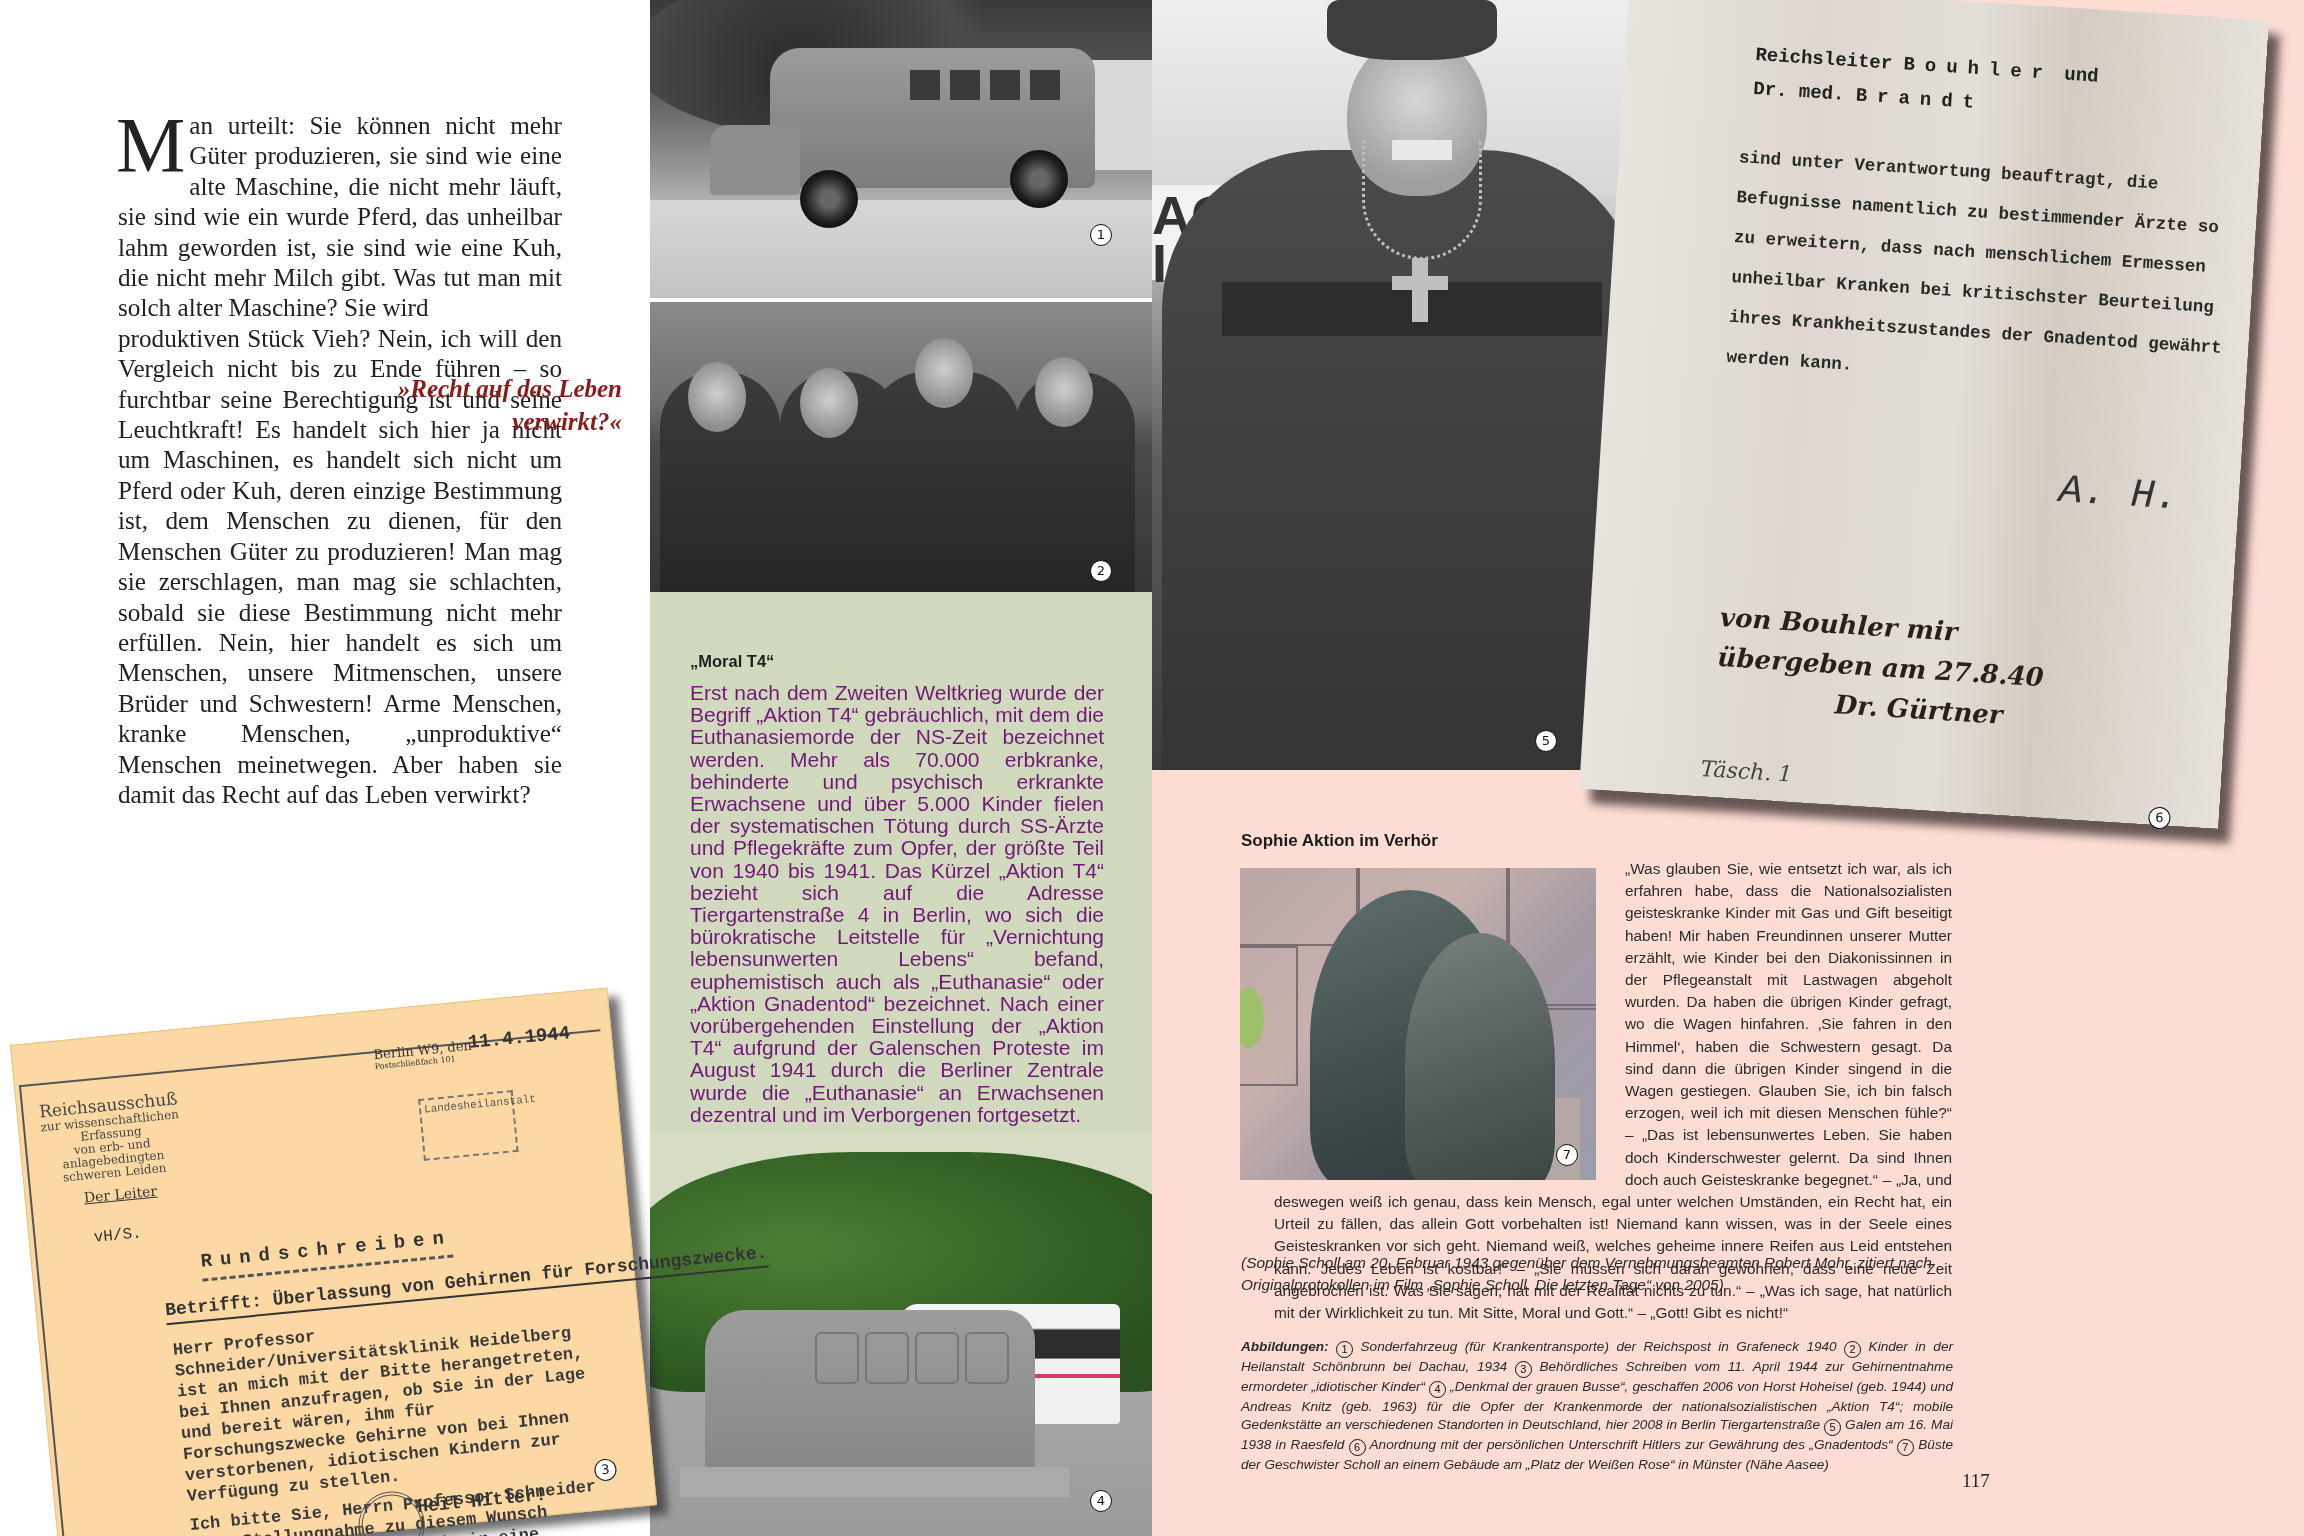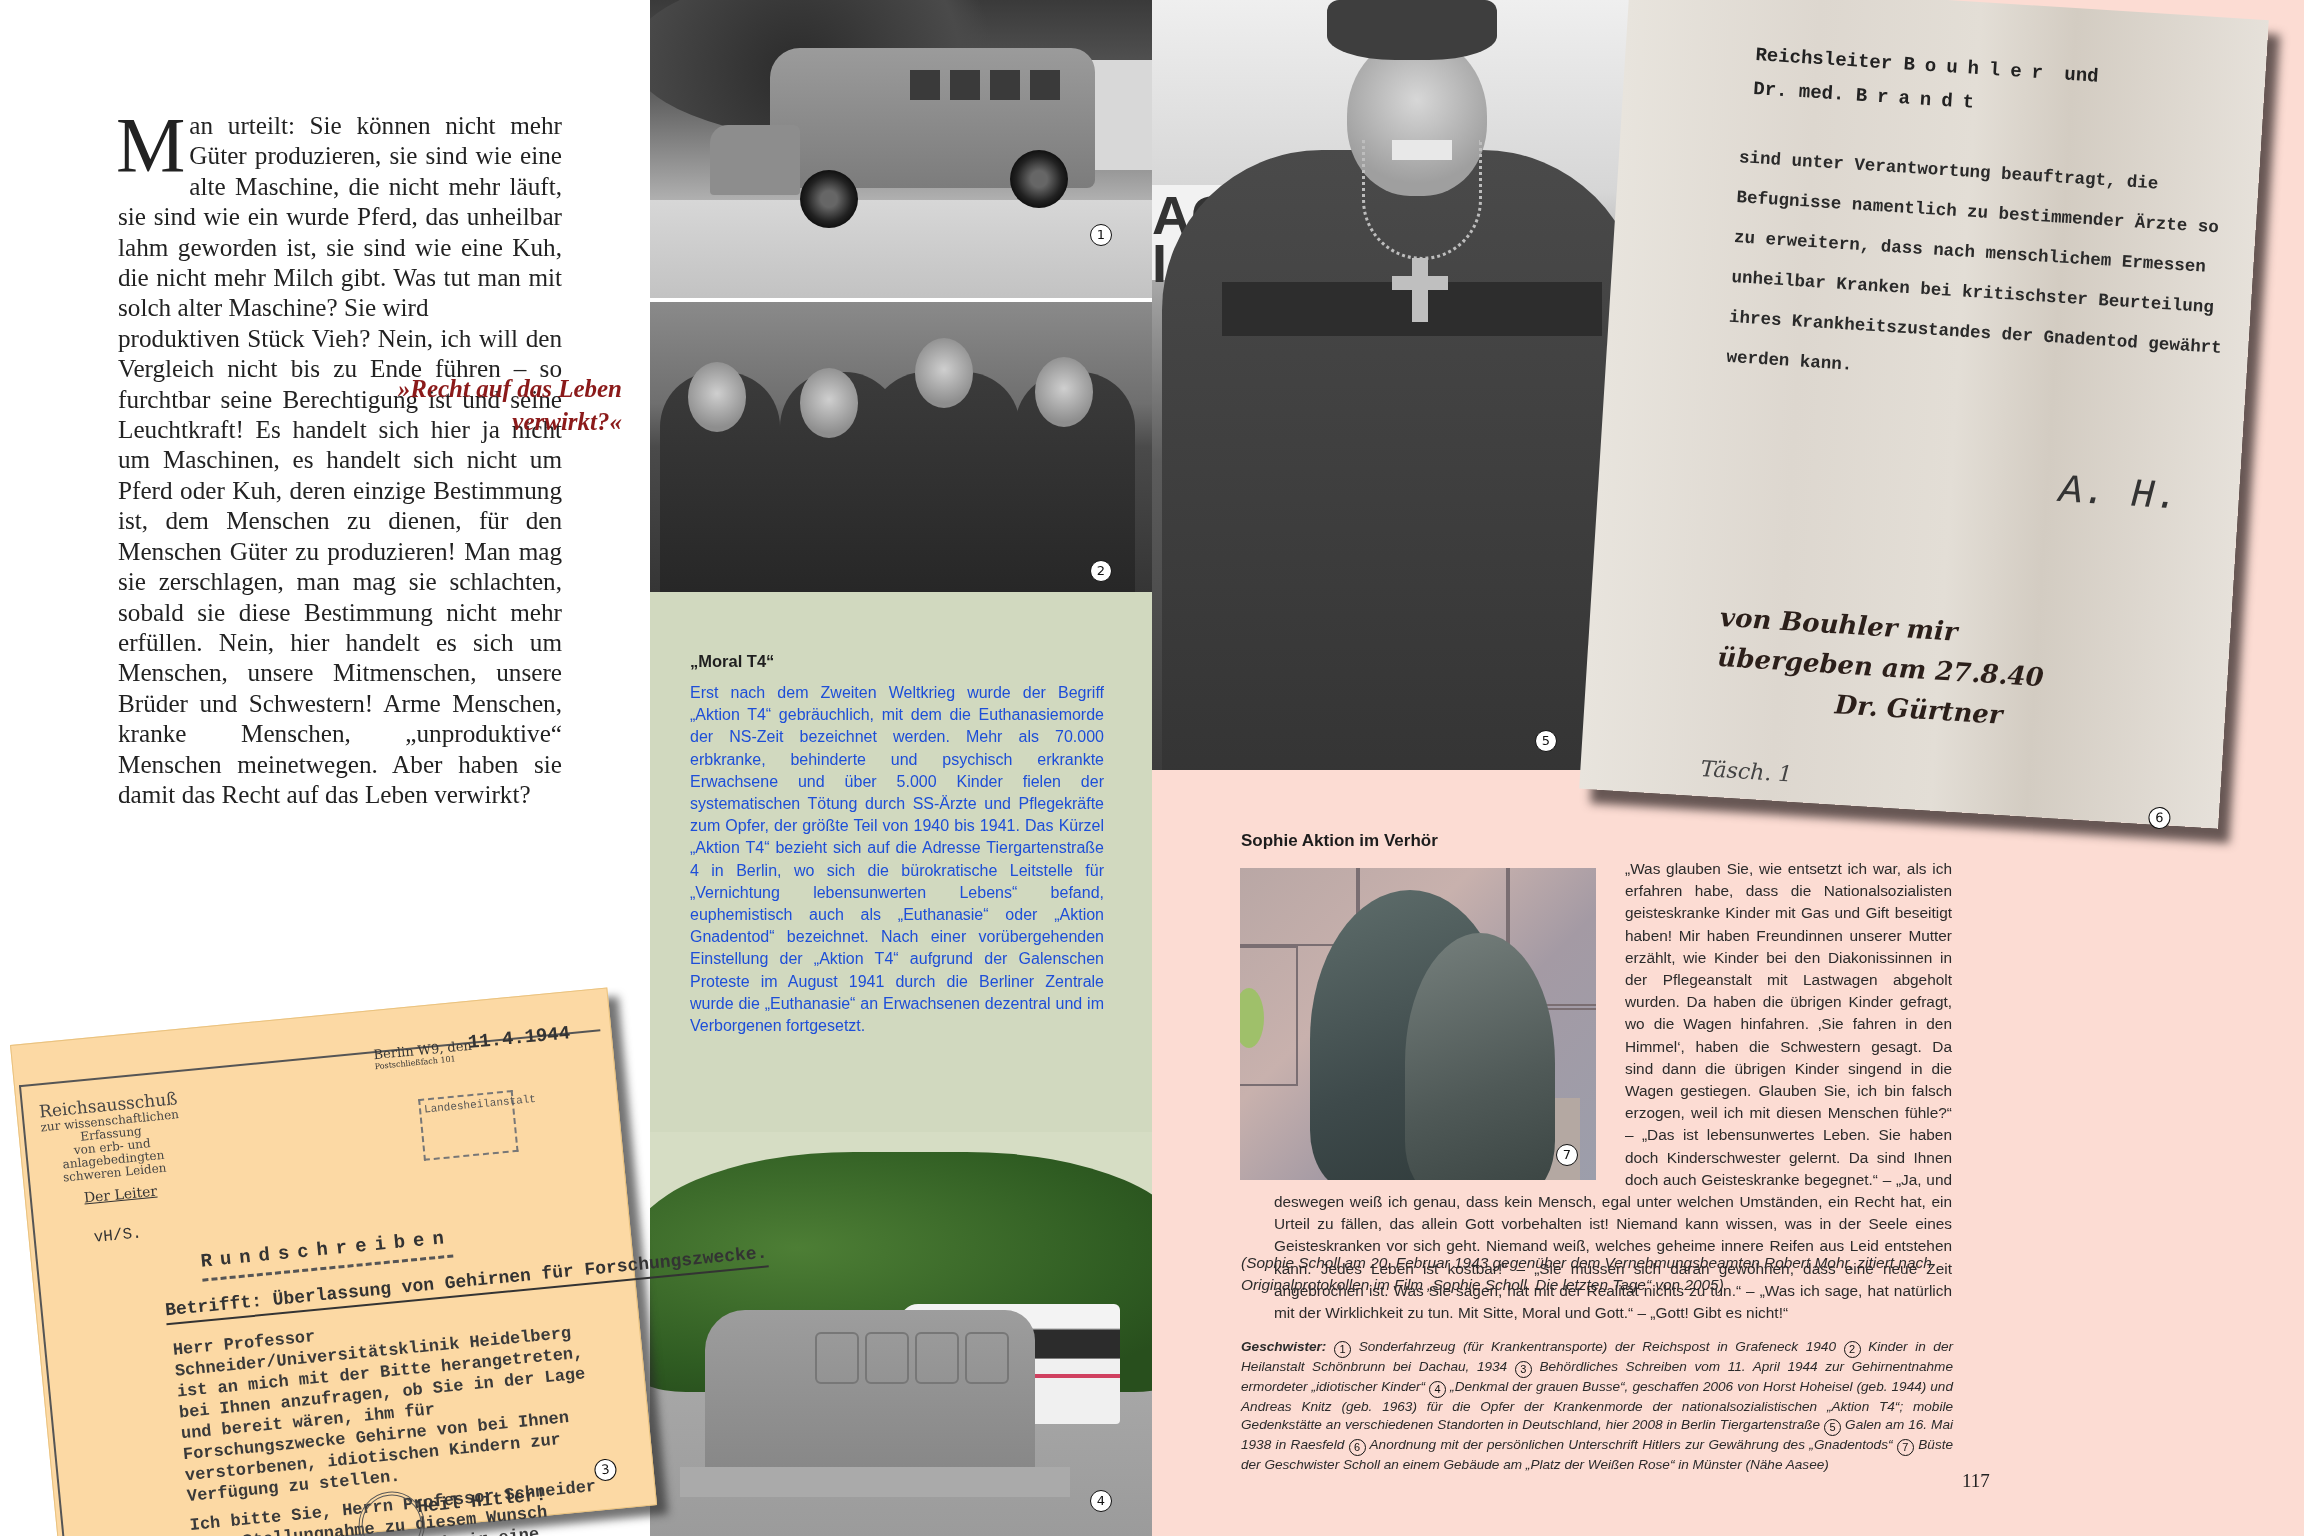--- a/index.html
+++ b/index.html
@@ -63,21 +63,21 @@
 
   #photo2 { position: absolute; left: 650px; top: 302px; width: 502px; height: 290px; overflow: hidden;
     background: linear-gradient(180deg,#8a8a8a 0%,#6f6f6f 35%,#4a4a4a 50%,#353535 100%); }
   #photo2 .kid { position: absolute; bottom: -10px; width: 120px; height: 230px; border-radius: 55px 55px 10px 10px; background: linear-gradient(180deg,#3b3b3b,#262626); }
   #photo2 .face { position: absolute; width: 58px; height: 70px; border-radius: 50%; background: radial-gradient(circle at 50% 45%,#cfcfcf,#8e8e8e 70%); }
 
   #aktion {
     position: absolute; left: 650px; top: 592px; width: 502px; height: 540px; background: #d1d9bf;
   }
   #aktion h2 { position: absolute; left: 40px; top: 60px; font-size: 16.5px; font-weight: bold; color: #1f1f1f; }
-  #aktion .txt { position: absolute; left: 40px; top: 90px; width: 414px; font-size: 16px; line-height: 22.2px; text-align: justify; color: #1d4ed8; font-weight: 300; }
+  #aktion .txt { position: absolute; left: 40px; top: 90px; width: 414px; font-size: 21px; line-height: 22.2px; text-align: justify; color: #701a75; font-weight: 300; }
 
   #photo4 { position: absolute; left: 650px; top: 1132px; width: 502px; height: 404px; overflow: hidden;
     background: linear-gradient(180deg,#d6ddc4 0%,#d6ddc4 30%,#3d6a2a 32%,#2e5a22 60%,#a7a7a7 62%,#9b9b9b 100%); }
   #photo4 .trees { position: absolute; left: -20px; top: 20px; width: 560px; height: 240px; border-radius: 40% 40% 10% 10%; background: radial-gradient(ellipse at 30% 40%,#4d7e35,#2f5c22 60%,#284f1d 80%); }
   #photo4 .coach { position: absolute; left: 250px; top: 172px; width: 220px; height: 120px; background: linear-gradient(180deg,#f3f3f3 0%,#f3f3f3 20%,#2c2c2c 22%,#2c2c2c 45%,#f0f0f0 46%); border-radius: 18px 6px 4px 4px; }
   #photo4 .coach .stripe { position: absolute; left: 0; top: 70px; width: 100%; height: 4px; background: #d04060; }
   #photo4 .memorial { position: absolute; left: 55px; top: 178px; width: 330px; height: 170px; background: linear-gradient(180deg,#9d9d9d,#868686); border-radius: 40px 30px 6px 6px; }
   #photo4 .memorial .win { position: absolute; top: 22px; height: 52px; width: 44px; border: 2px solid #777; border-radius: 6px; }
   #photo4 .base { position: absolute; left: 30px; top: 335px; width: 390px; height: 30px; background: #aaa; }
 
@@ -281,17 +281,17 @@
   <div class="leaf"></div>
   <div class="plinth"></div>
   <div class="man"></div>
   <div class="woman"></div>
   <div class="photo-num" style="left:316px; top:276px;">7</div>
 </div>
 
 <div id="scholl-source">(Sophie Scholl am 20. Februar 1943 gegenüber dem Vernehmungsbeamten Robert Mohr, zitiert nach Originalprotokollen im Film „Sophie Scholl. Die letzten Tage“ von 2005)</div>
 
 <div id="credits">
-  <span class="label">Geschwister:</span>
+  <span class="label">Abbildungen:</span>
   <span id="credit-items"> <span class="num-badge">1</span><span> Sonderfahrzeug (für Krankentransporte) der Reichspost in Grafeneck 1940</span> <span class="num-badge">2</span><span> Kinder in der Heilanstalt Schönbrunn bei Dachau, 1934</span> <span class="num-badge">3</span><span> Behördliches Schreiben vom 11. April 1944 zur Gehirnentnahme ermordeter „idiotischer Kinder“</span> <span class="num-badge">4</span><span> „Denkmal der grauen Busse“, geschaffen 2006 von Horst Hoheisel (geb. 1944) und Andreas Knitz (geb. 1963) für die Opfer der Krankenmorde der nationalsozialistischen „Aktion T4“; mobile Gedenkstätte an verschiedenen Standorten in Deutschland, hier 2008 in Berlin Tiergartenstraße</span> <span class="num-badge">5</span><span> Galen am 16. Mai 1938 in Raesfeld</span> <span class="num-badge">6</span><span> Anordnung mit der persönlichen Unterschrift Hitlers zur Gewährung des „Gnadentods“</span> <span class="num-badge">7</span><span> Büste der Geschwister Scholl an einem Gebäude am „Platz der Weißen Rose“ in Münster (Nähe Aasee)</span></span>
 </div>
 
 <div id="page-number">117</div>
 
 </body></html>

